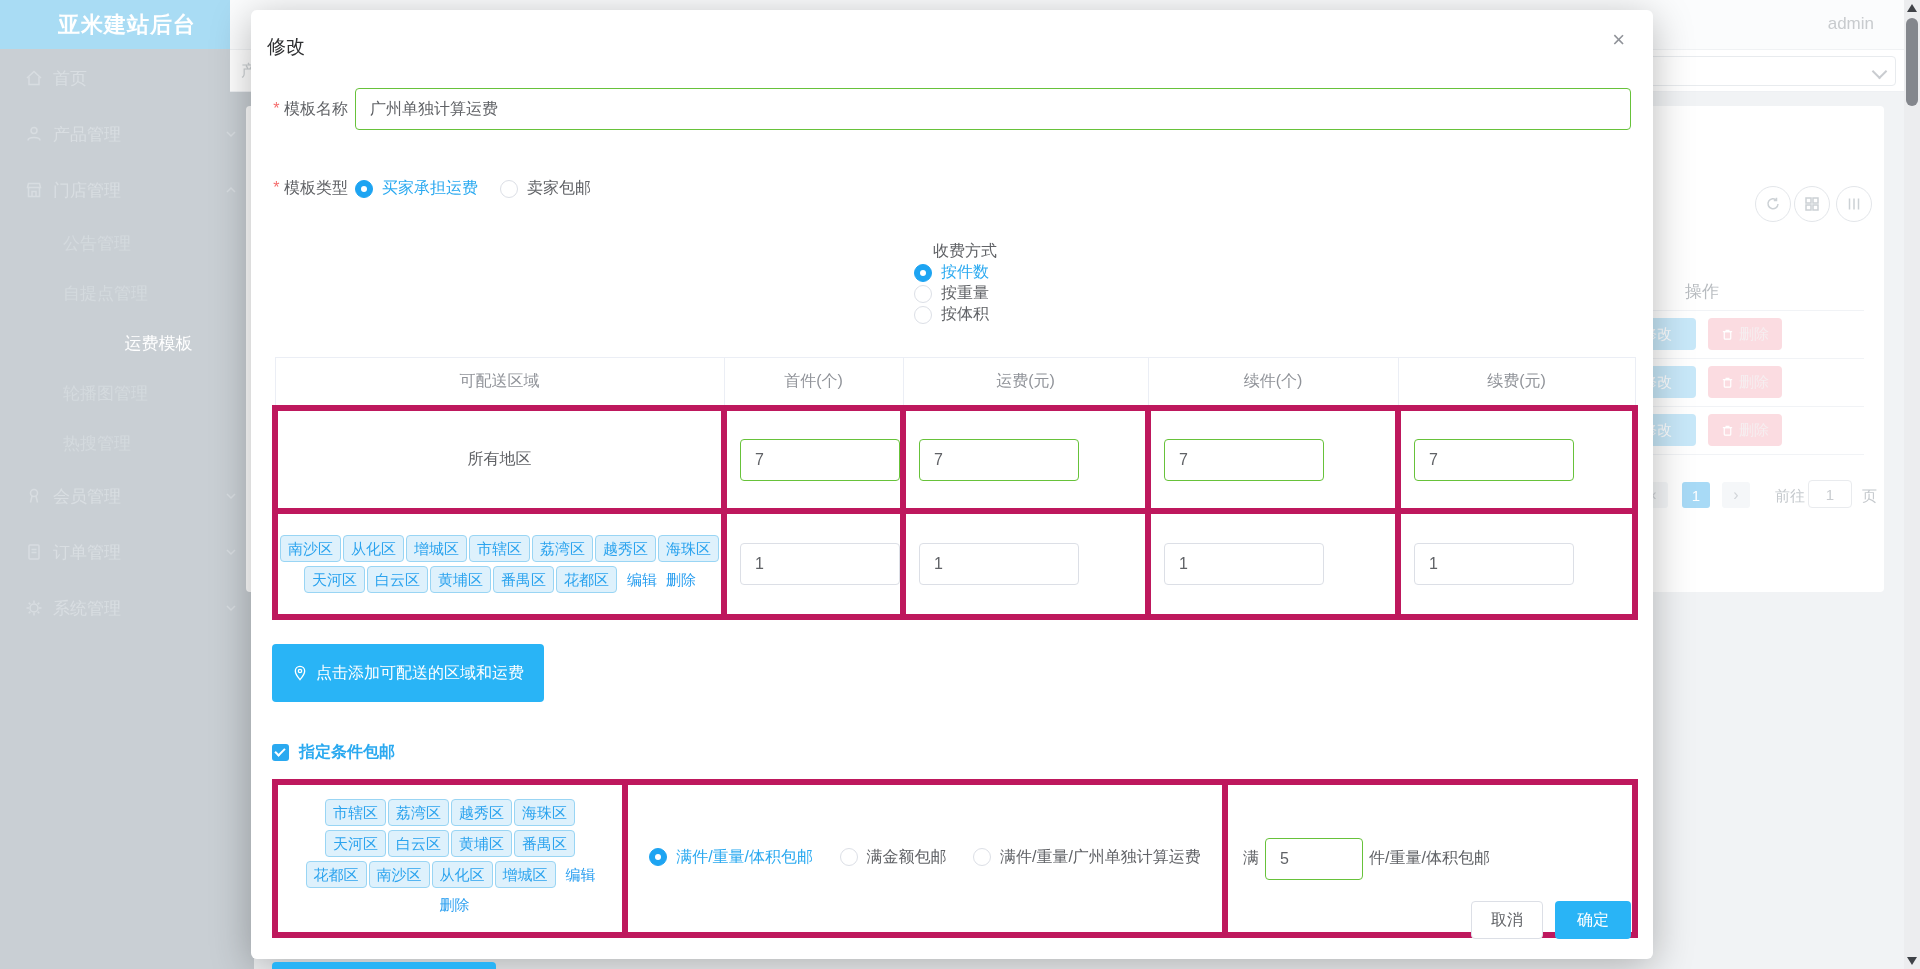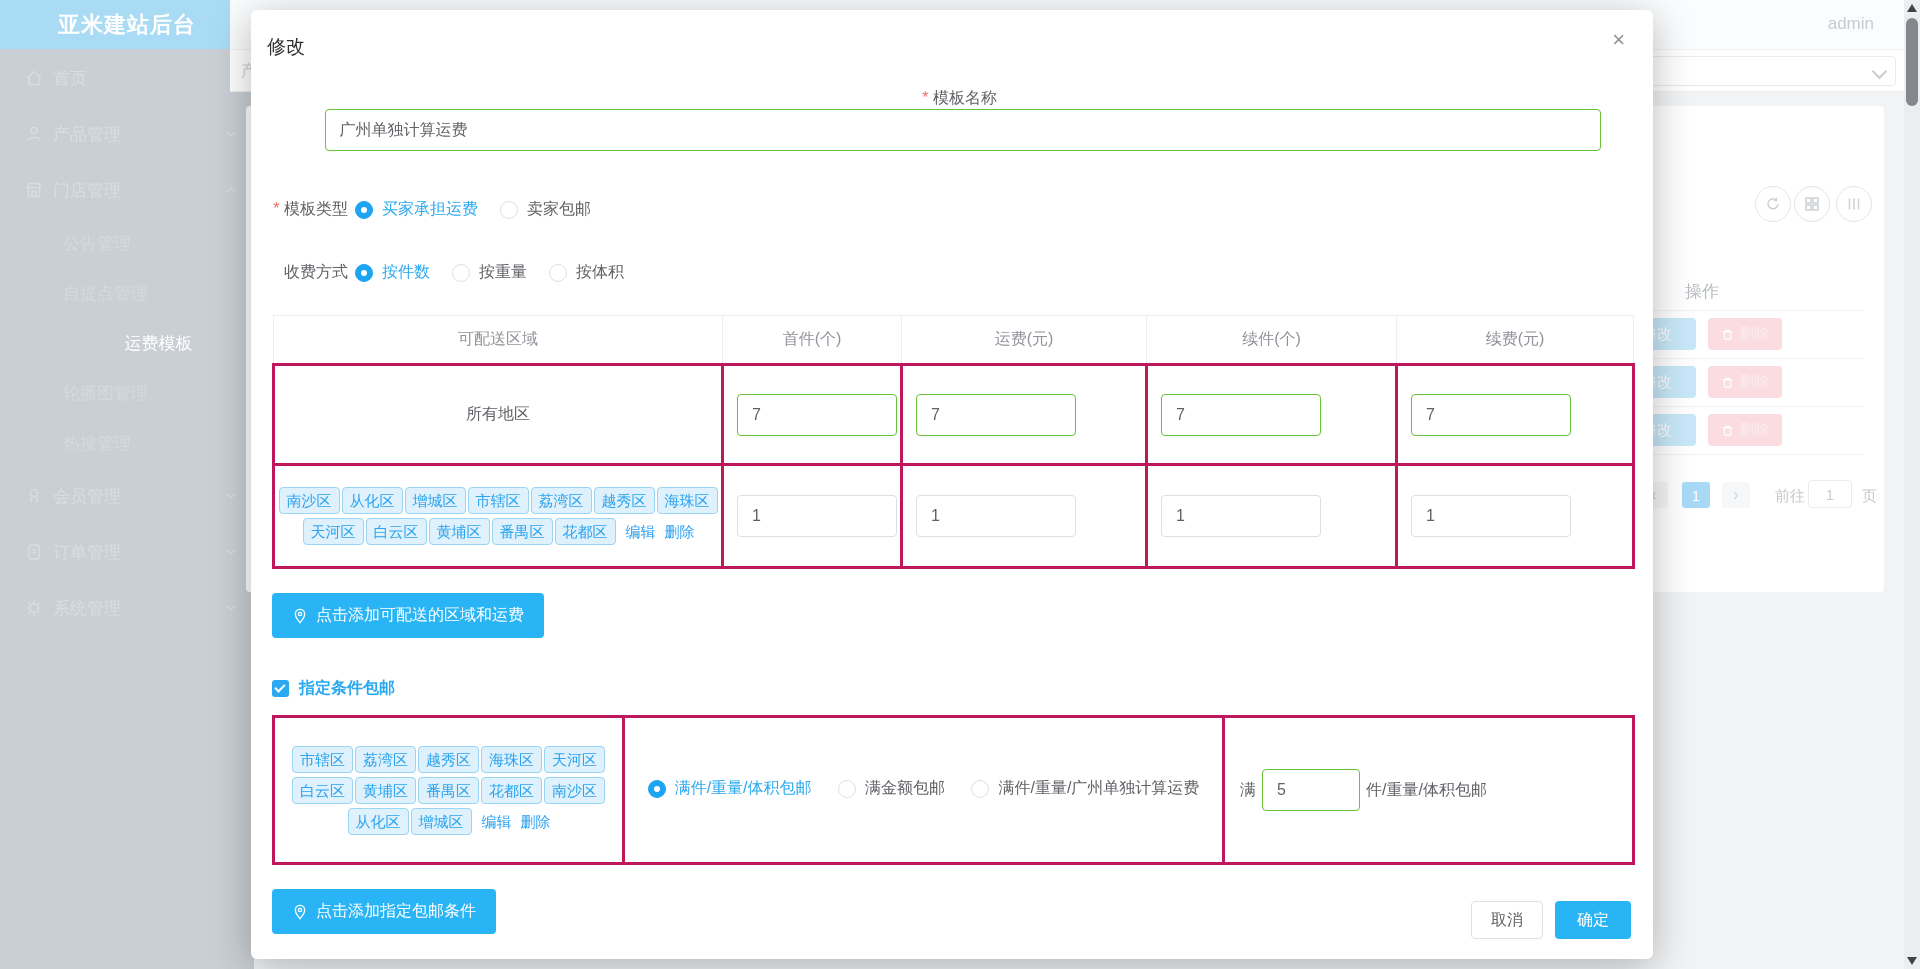--- a/index.html
+++ b/index.html
@@ -72,54 +72,54 @@
   .rdot{width:18px;height:18px;border-radius:50%;border:1px solid #dcdfe6;background:#fff;
     box-sizing:border-box;position:relative;flex:none;}
   .radio.checked .rdot{background:#1da4f2;border-color:#1da4f2;}
   .radio.checked .rdot::after{content:"";position:absolute;left:5px;top:5px;width:6px;height:6px;
     background:#fff;border-radius:50%;}
   .rlabel{margin-left:9px;font-size:16px;color:#606266;}
   .radio.checked .rlabel{color:#2aa9f0;}
 
   .mtable{border-collapse:collapse;table-layout:fixed;width:1360px;margin-left:21px;font-size:16px;}
   .mtable th{height:45px;font-weight:normal;color:#909399;border:1px solid #ebeef5;text-align:center;}
-  .mtable td{border:3px solid #be185d;vertical-align:middle;}
+  .mtable td{border:6px solid #be185d;vertical-align:middle;}
   .cell-center{text-align:center;color:#606266;}
   .row-all td{height:95px;}
   .row-custom td{height:80px;}
   .num-input{width:160px;height:42px;border-radius:4px;font-size:16px;color:#606266;padding:0 14px;
     box-sizing:border-box;margin-left:12px;outline:none;font-family:inherit;}
   .green-b{border:1px solid #67c23a;}
   .gray-b{border:1px solid #dcdfe6;}
   .tags-cell{text-align:center;line-height:30px;}
   .t1-pad{padding:10px 0;}
   .t2-pad{padding:12px 16px;}
   .tag{display:inline-block;background:#def1fc;border:1px solid #99d5f4;color:#2ba3ee;
     border-radius:4px;padding:3px 7px;margin:2px 1px;font-size:15px;line-height:19px;cursor:pointer;}
   .tlink{color:#2b9ff0;font-size:15px;margin-left:9px;cursor:pointer;white-space:nowrap;}
   .cond-row td{height:120px;}
   .radio-cell{text-align:center;}
   .thr-cell{padding-left:15px;color:#606266;font-size:16px;}
   .thr-wrap{display:flex;align-items:center;gap:6px;}
   .thr-input{width:98px;height:42px;border:1px solid #67c23a;border-radius:4px;font-size:16px;
     color:#606266;padding:0 14px;box-sizing:border-box;outline:none;flex:none;font-family:inherit;}
 
-  .big-btn{margin:24px 0 0 21px;height:45px;background:#29b4f6;color:#fff;border:none;border-radius:4px;
+  .big-btn{margin:24px 0 0 21px;height:58px;background:#29b4f6;color:#fff;border:none;border-radius:4px;
     font-size:16px;padding:0 20px;display:inline-flex;align-items:center;gap:8px;cursor:pointer;font-family:inherit;}
   .checkbox-row{margin:40px 0 0 21px;display:flex;align-items:center;}
   .cbox{width:17px;height:17px;background:#2aa9f0;border-radius:3px;position:relative;flex:none;cursor:pointer;}
   .cbox::after{content:"";position:absolute;left:5px;top:2px;width:4px;height:8px;
     border:solid #fff;border-width:0 2px 2px 0;transform:rotate(45deg);}
   .cb-label{margin-left:10px;color:#2aa9f0;font-size:16px;font-weight:bold;}
   .m-footer{position:absolute;right:22px;bottom:20px;display:flex;gap:12px;}
   .btn-cancel{height:38px;padding:0 19px;border:1px solid #dcdfe6;border-radius:4px;background:#fff;
     color:#606266;font-size:16px;cursor:pointer;font-family:inherit;}
   .btn-confirm{height:38px;padding:0 22px;background:#29b4f6;color:#fff;border:none;border-radius:4px;
     font-size:16px;cursor:pointer;font-family:inherit;}
-  .mt16{margin-top:16px;} .mt32{margin-top:32px;} .mt34{margin-top:48px;} .mt42{margin-top:42px;}
+  .mt16{margin-top:16px;} .mt32{margin-top:32px;} .mt34{margin-top:48px;} .mt42{margin-top:42px;flex-direction:column;}
 </style>
 </head>
 <body>
 
 <div class="screen">
 
   <aside class="sidebar">
     <div class="brand">亚米建站后台</div>
 
     <div class="side-item" style="margin-top:1px;">
@@ -277,21 +277,21 @@
     <div class="sb-up"></div>
     <div class="sb-thumb"></div>
     <div class="sb-down"></div>
   </div>
 
   <div class="modal">
     <div class="m-title">修改</div>
     <button class="m-close">×</button>
 
     
-    <div class="form-row" style="margin-top:28px;flex-direction:column;">
+    <div class="form-row" style="margin-top:28px;">
       <span class="f-label req">模板名称</span>
       <input class="name-input" value="广州单独计算运费" style="">
     </div>
 
     
     <div class="form-row mt34">
       <span class="f-label req">模板类型</span>
       <span class="radio checked">
         <span class="rdot"></span>
         <span class="rlabel">买家承担运费</span>

